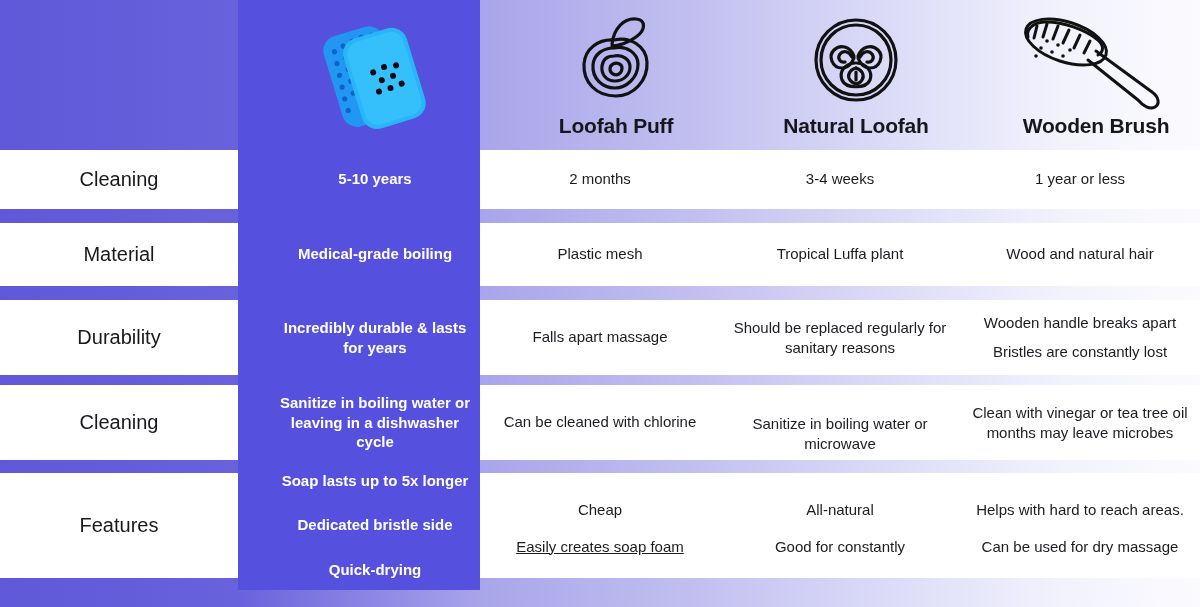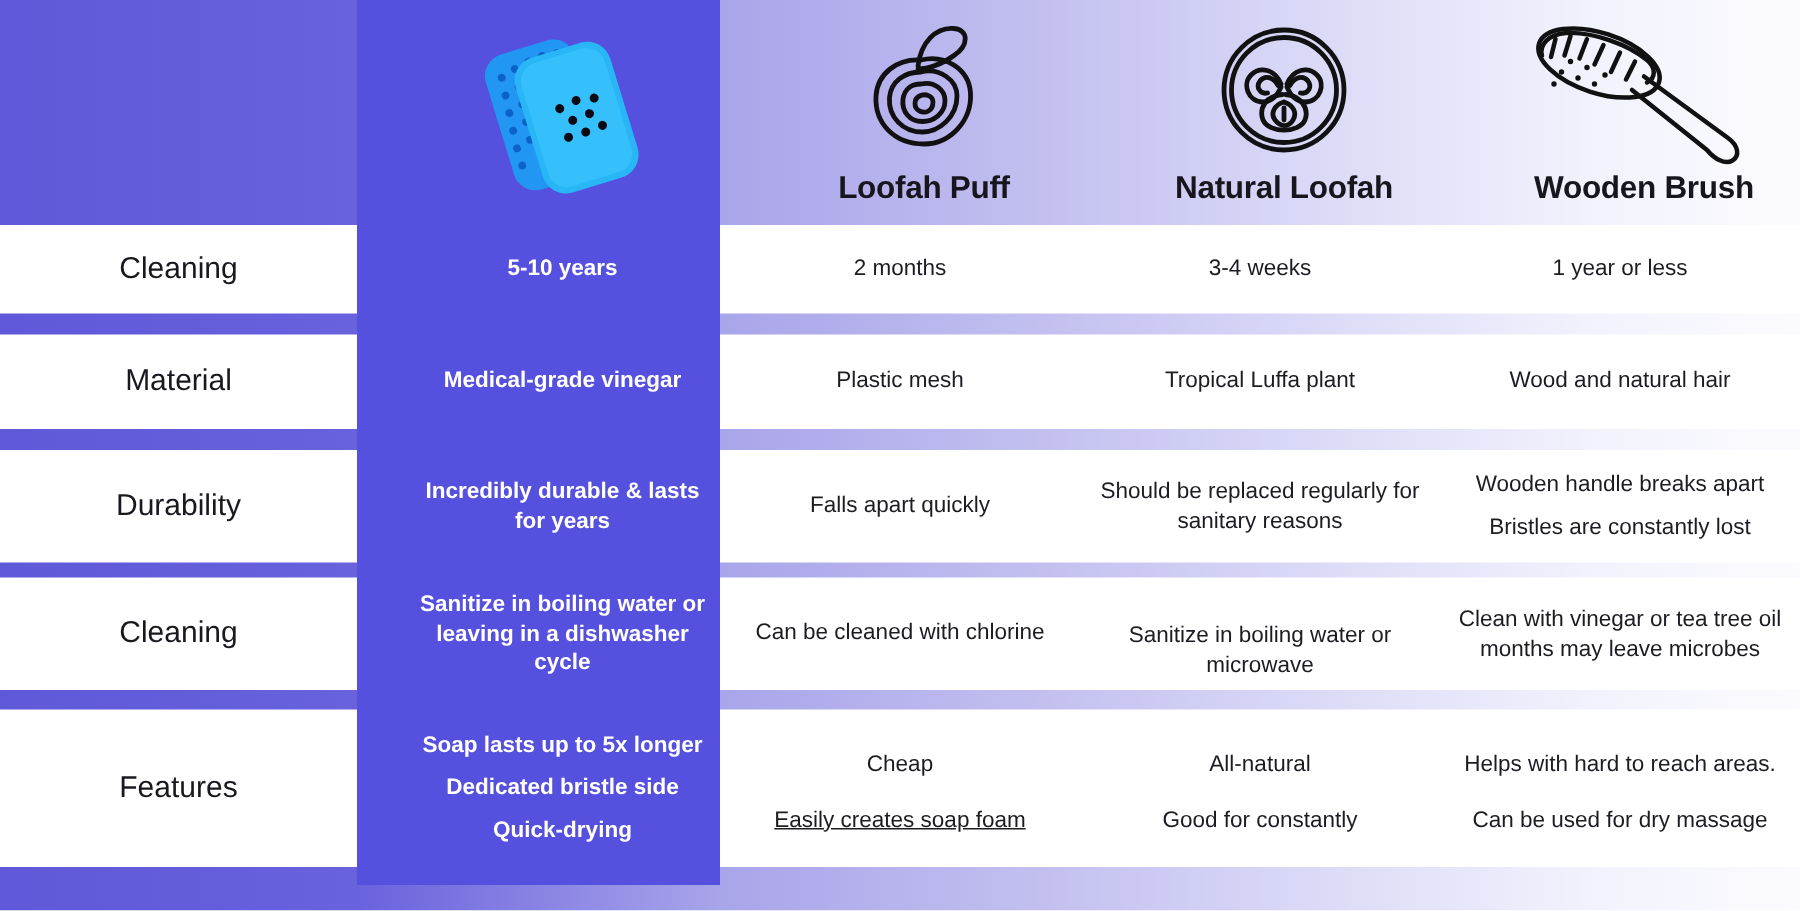--- a/index.html
+++ b/index.html
@@ -128,21 +128,21 @@
     line-height: 1.35;
     padding-left: 40px;
   }
   .cell.prod-col {
     width: 240px;
     font-size: 15px;
     color: #1c1c22;
     line-height: 1.35;
   }
   .cell .line + .line { margin-top: 8px; }
-  .cell.feat-col .line + .line { margin-top: 8px; }
+  .cell.feat-col .line + .line { margin-top: 24px; }
 
   
   .cell .para { line-height: 1.3; }
 </style>
 </head>
 <body>
 
 <div id="sheet">
 
   <div id="featured-column"></div>
@@ -286,42 +286,42 @@
     <div class="cell prod-col">
       <span class="line">1 year or less</span>
     </div>
   </div>
 
   <div class="row" style="top:223px; height:63px;">
     <div class="band left"></div>
     <div class="band right"></div>
     <div class="cell label-col">Material</div>
     <div class="cell feat-col">
-      <span class="line">Medical-grade vinegar</span>
+      <span class="line">Medical-grade boiling</span>
     </div>
     <div class="cell prod-col">
       <span class="line">Plastic mesh</span>
     </div>
     <div class="cell prod-col">
       <span class="line">Tropical Luffa plant</span>
     </div>
     <div class="cell prod-col">
       <span class="line">Wood and natural hair</span>
     </div>
   </div>
 
   <div class="row" style="top:300px; height:75px;">
     <div class="band left"></div>
     <div class="band right"></div>
     <div class="cell label-col">Durability</div>
     <div class="cell feat-col">
       <span class="line para" style="max-width:185px;">Incredibly durable &amp; lasts for years</span>
     </div>
     <div class="cell prod-col">
-      <span class="line">Falls apart quickly</span>
+      <span class="line">Falls apart massage</span>
     </div>
     <div class="cell prod-col">
       <span class="line para" style="max-width:215px;">Should be replaced regularly for sanitary reasons</span>
     </div>
     <div class="cell prod-col">
       <span class="line" style="max-width:225px;">Wooden handle breaks apart</span>
       <span class="line" style="max-width:225px; ">Bristles are constantly lost</span>
     </div>
   </div>
 

